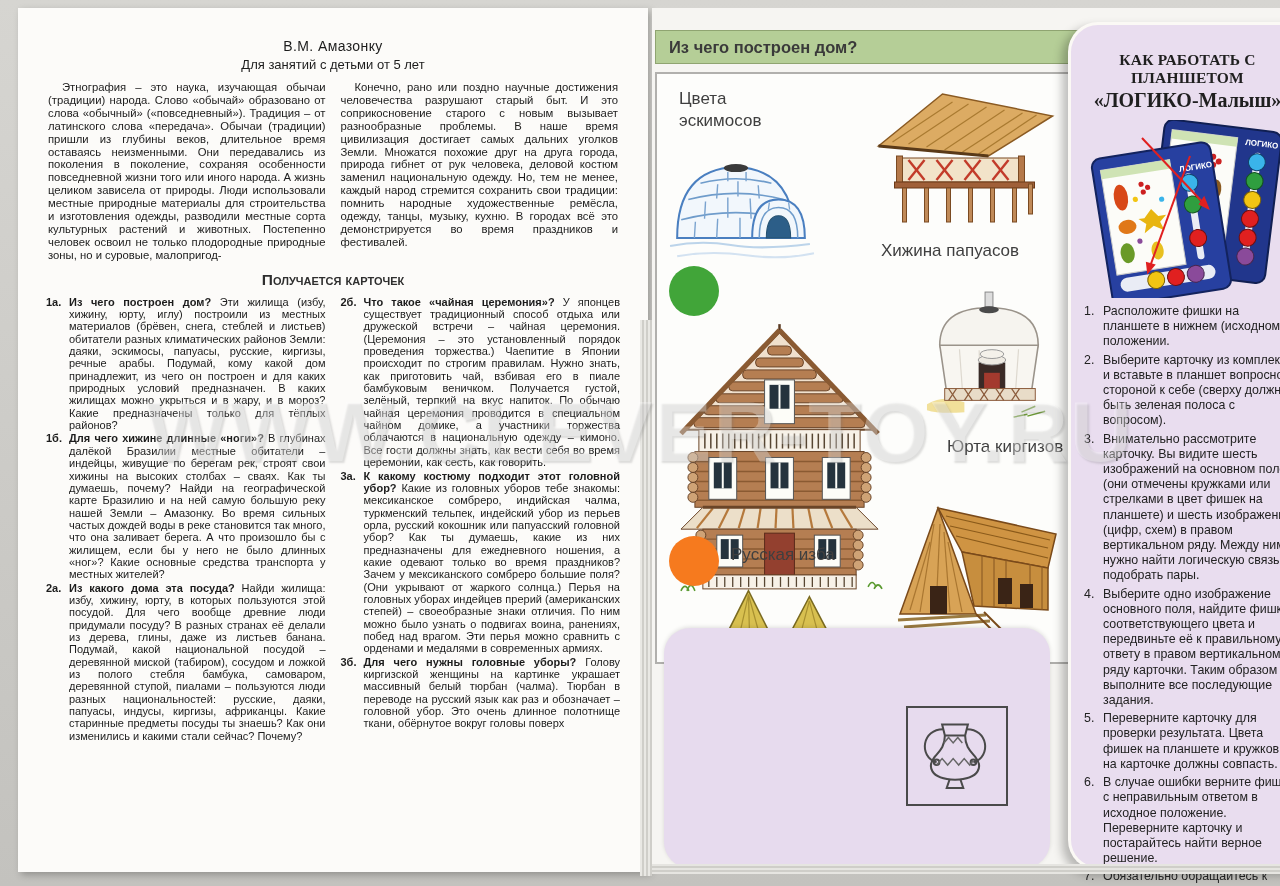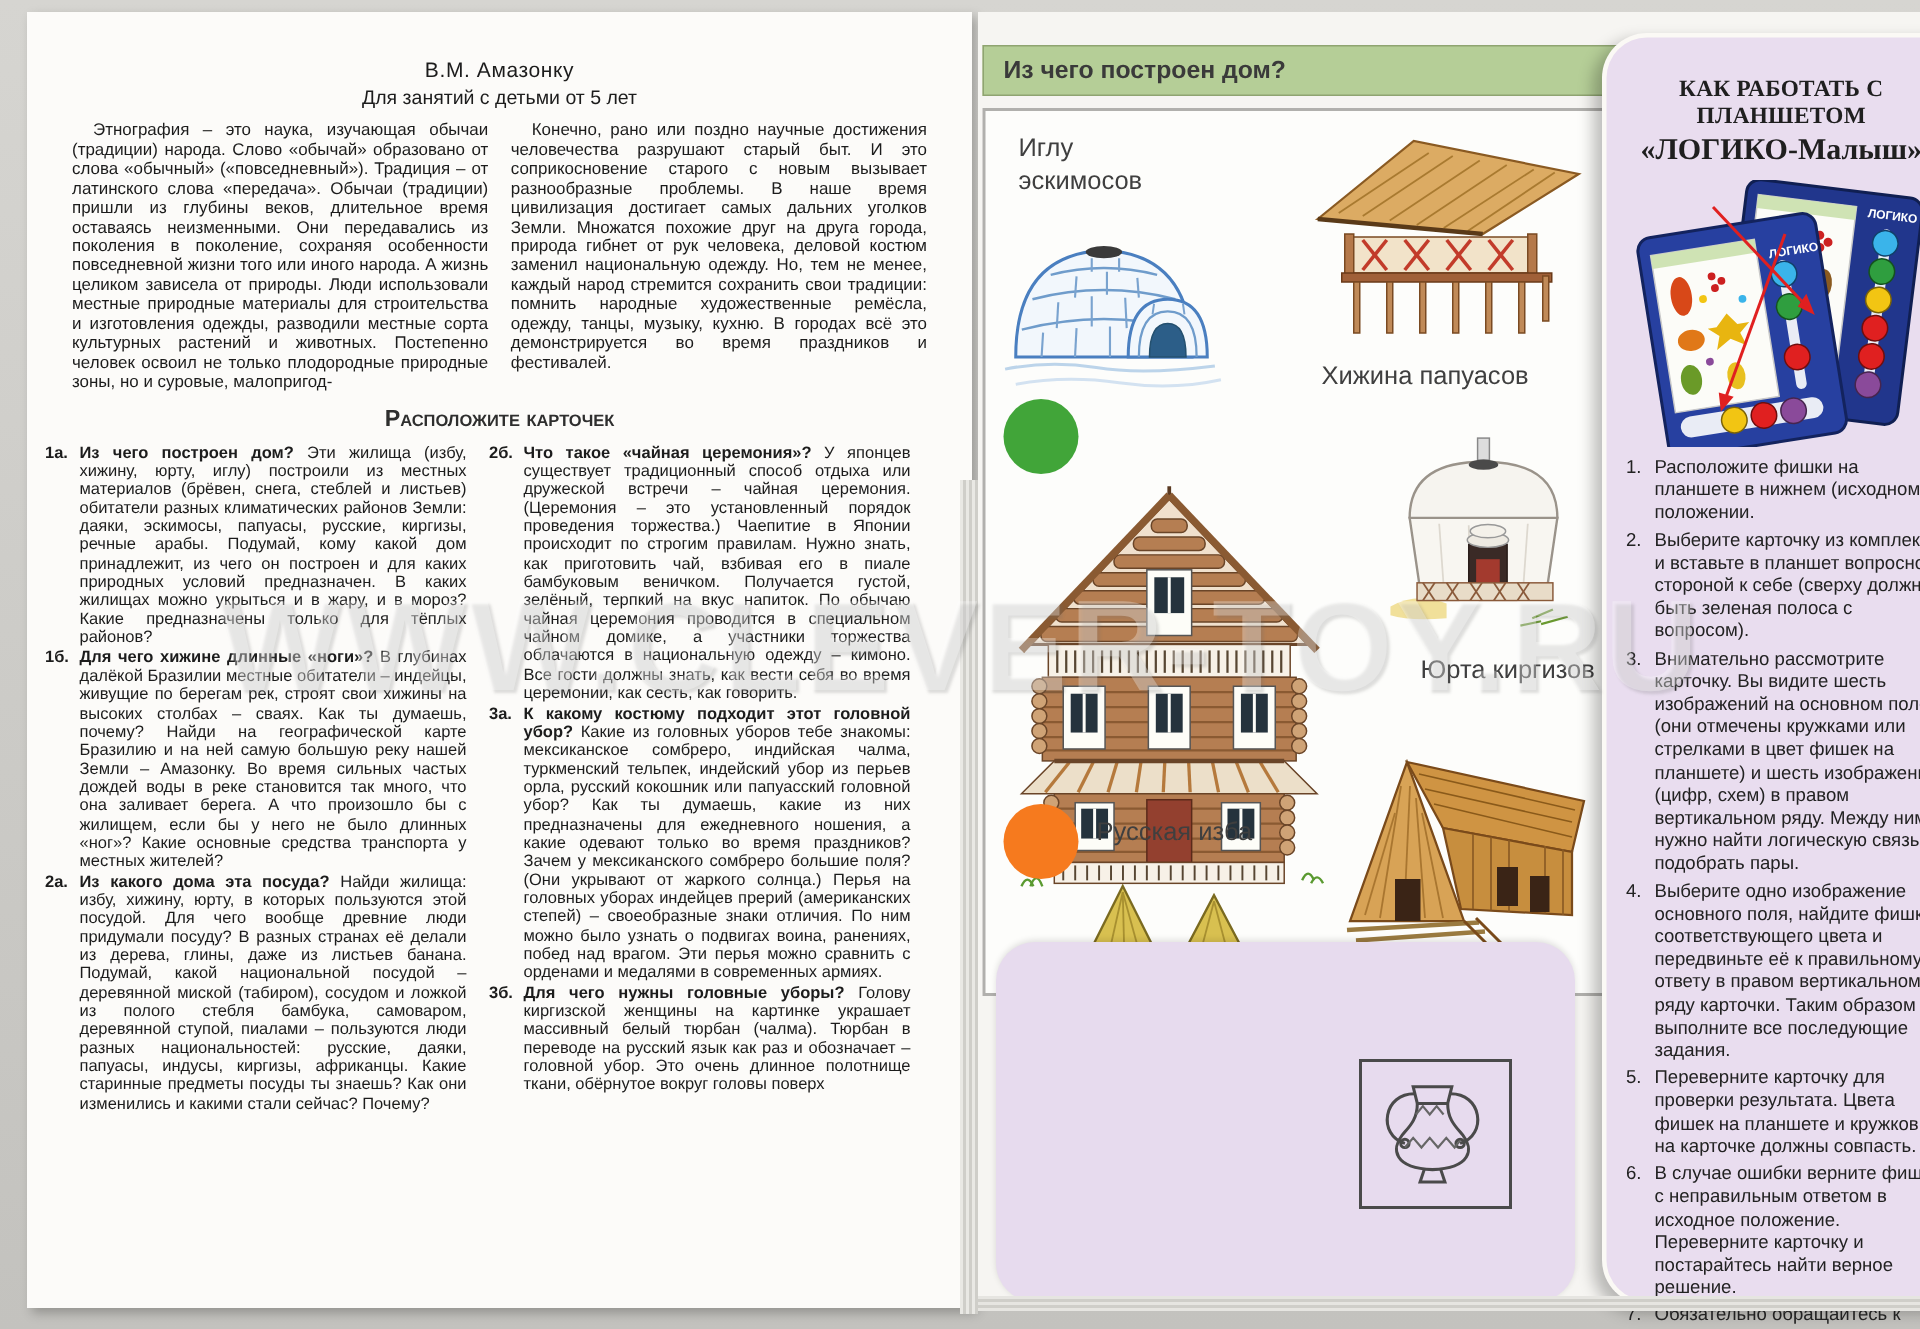--- a/index.html
+++ b/index.html
@@ -18,21 +18,21 @@
   .lp-sub{font-size:13px;margin-top:3px;}
   .lp-method{font-size:16.5px;font-variant:small-caps;font-weight:bold;color:#2e2e2e;
              letter-spacing:.4px;margin-top:11px;}
   .cols{display:flex;gap:15px;padding:9px 30px 0 30px;}
   .col{width:278px;font-size:11.3px;line-height:12.9px;text-align:justify;}
   .col p{margin:0;}
   .col p.ind{text-indent:14px;}
   .contents-head{text-align:center;margin-top:9px;}
   .ch1{font-size:15.5px;font-variant:small-caps;font-weight:bold;color:#2e2e2e;}
   .ch2{font-size:13.5px;font-variant:small-caps;font-weight:bold;color:#2e2e2e;margin-top:1px;}
-  .cards-cols{display:flex;gap:15px;padding:7px 28px 0 12px;}
+  .cards-cols{display:flex;gap:15px;padding:7px 28px 0 28px;}
   .ccol{width:281px;font-size:11px;line-height:12.35px;text-align:justify;}
   .citem{position:relative;padding-left:23px;margin-bottom:1px;}
   .cnum{position:absolute;left:0;top:0;font-weight:bold;}
 
   
   .right-page{position:absolute;left:652px;top:8px;width:628px;height:858px;background:#f6f5f2;}
   .rp-stack{position:absolute;left:0;bottom:-8px;width:628px;height:10px;
             background:repeating-linear-gradient(#e6e5e1 0 2px,#cfcec9 2px 4px);}
   .qbar{position:absolute;left:3px;top:22px;width:514px;height:34px;background:#b5ce97;
         border:1px solid #8fa471;box-sizing:border-box;display:flex;align-items:center;
@@ -80,21 +80,21 @@
     <div class="cols">
       <div class="col">
         <p class="ind">Этнография – это наука, изучающая обычаи (традиции) народа. Слово «обычай» образовано от слова «обычный» («повседневный»). Традиция – от латинского слова «передача». Обычаи (традиции) пришли из глубины веков, длительное время оставаясь неизменными. Они передавались из поколения в поколение, сохраняя особенности повседневной жизни того или иного народа. А жизнь целиком зависела от природы. Люди использовали местные природные материалы для строительства и изготовления одежды, разводили местные сорта культурных растений и животных. Постепенно человек освоил не только плодородные природные зоны, но и суровые, малопригод-</p>
       </div>
       <div class="col">
         <p class="ind">Конечно, рано или поздно научные достижения человечества разрушают старый быт. И это соприкосновение старого с новым вызывает разнообразные проблемы. В наше время цивилизация достигает самых дальних уголков Земли. Множатся похожие друг на друга города, природа гибнет от рук человека, деловой костюм заменил национальную одежду. Но, тем не менее, каждый народ стремится сохранить свои традиции: помнить народные художественные ремёсла, одежду, танцы, музыку, кухню. В городах всё это демонстрируется во время праздников и фестивалей.</p>
       </div>
     </div>
 
     <div class="contents-head">
-      <div class="ch1">Расположите карточек</div>
+      <div class="ch1">Получается карточек</div>
     </div>
 
     <div class="cards-cols">
       <div class="ccol">
         <div class="citem">
           <b class="cnum">1а.</b>
           <b>Из чего построен дом?</b>
           <span>Эти жилища (избу, хижину, юрту, иглу) построили из местных материалов (брёвен, снега, стеблей и листьев) обитатели разных климатических районов Земли: даяки, эскимосы, папуасы, русские, киргизы, речные арабы. Подумай, кому какой дом принадлежит, из чего он построен и для каких природных условий предназначен. В каких жилищах можно укрыться и в жару, и в мороз? Какие предназначены только для тёплых районов?</span>
         </div>
         <div class="citem">
@@ -129,21 +129,21 @@
   </div>
 
   <div class="page-edges"></div>
 
   <div class="right-page">
 
     <div class="qbar">Из чего построен дом?</div>
 
     <div class="qcard">
       <div class="card-label" style="left:22px;top:14px;">
-        <div>Иглу</div>
+        <div>Цвета</div>
         <div>эскимосов</div>
       </div>
 
       <div class="illus" style="left:8px;top:64px;width:152px;height:128px;">
         <svg viewBox="0 0 150 125" width="152" height="128">
           <path d="M5 106 Q35 100 65 105 T143 104" stroke="#bcd4ea" fill="none" stroke-width="2"></path>
           <path d="M12 116 Q45 110 80 115 T147 113" stroke="#d3e2f1" fill="none" stroke-width="2"></path>
           <path d="M12 98 Q12 30 70 28 Q128 30 128 98 Z" fill="#f2f7fc" stroke="#4a7fc0" stroke-width="2"></path>
           <path d="M16 80 Q70 66 124 80" stroke="#6f9ccb" fill="none" stroke-width="1.6"></path>
           <path d="M23 60 Q70 48 117 60" stroke="#6f9ccb" fill="none" stroke-width="1.6"></path>

